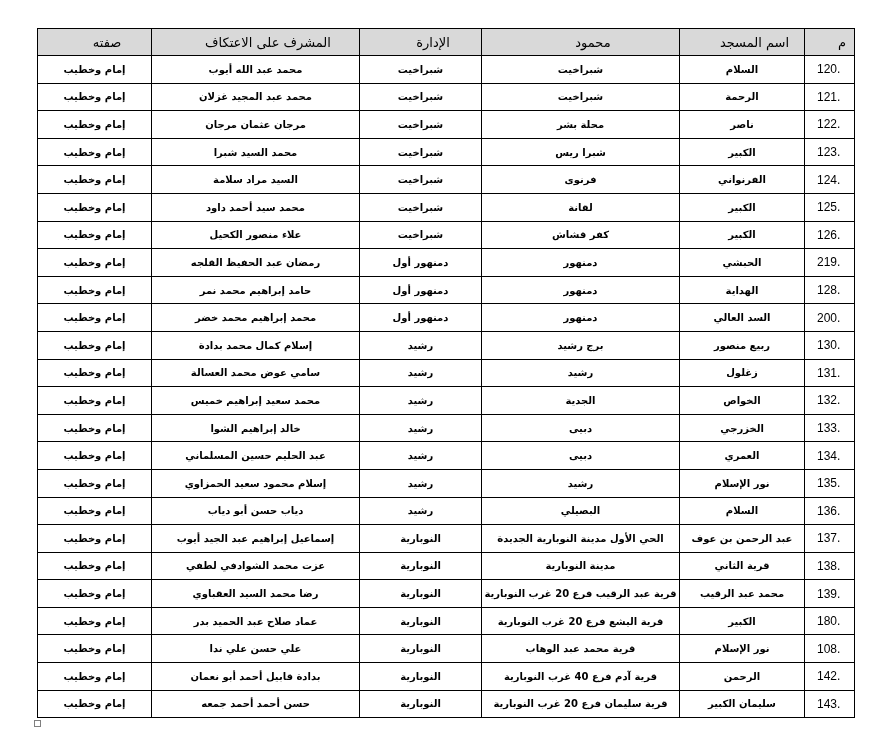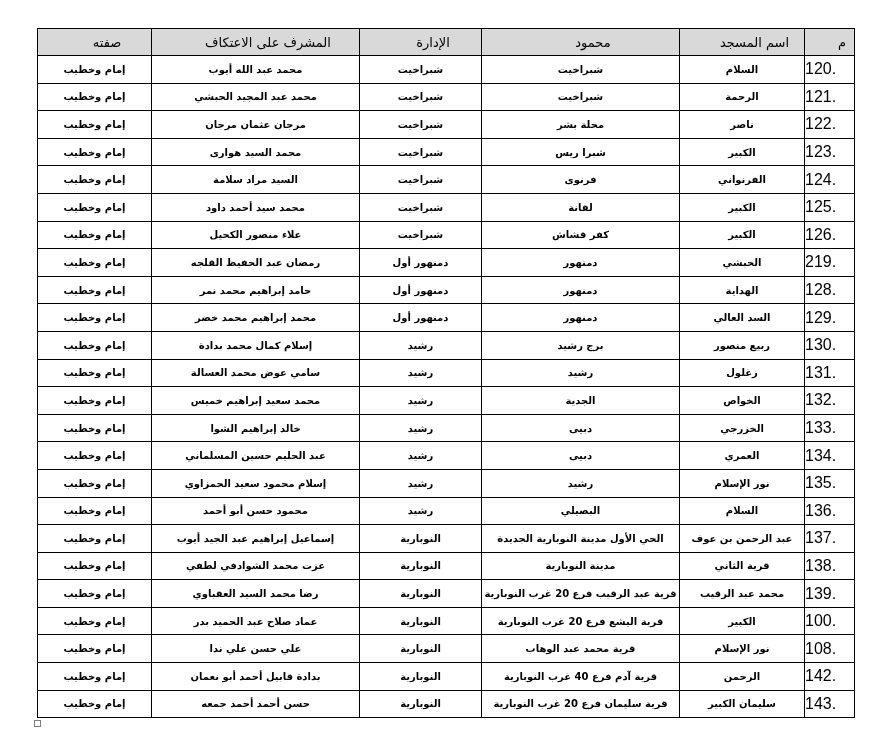--- a/index.html
+++ b/index.html
@@ -14,21 +14,21 @@
   }
   table.mosques th {
     height: 26px; background: #d9d9d9; font-weight: normal; font-size: 13px;
     font-family: "DejaVu Sans", sans-serif;
     padding-left: 25px;
   }
   table.mosques td {
     height: 26.6px; font-size: 10px; font-weight: bold; font-family: "DejaVu Sans", sans-serif;
   }
   table.mosques th.col-num { text-align: right; padding-right: 8px; }
-  table.mosques td.col-num { font-size: 16px; font-weight: normal; font-family: "Liberation Sans", sans-serif; direction: ltr; text-align: left; }
+  table.mosques td.col-num { font-size: 12px; font-weight: normal; font-family: "Liberation Sans", sans-serif; direction: ltr; text-align: left; padding-left: 12px; }
   .marker { position: absolute; left: 34px; top: 720px; width: 5px; height: 5px; border: 1px solid #7f7f7f; }
 </style>
 </head>
 <body>
 
 <table class="mosques">
   <colgroup>
     <col style="width:50px">
     <col style="width:125px">
     <col style="width:198px">
@@ -53,37 +53,37 @@
         <td>شبراخيت</td>
         <td>شبراخيت</td>
         <td>محمد عبد الله أيوب</td>
         <td>إمام وخطيب</td>
       </tr>
       <tr>
         <td class="col-num">121.</td>
         <td>الرحمة</td>
         <td>شبراخيت</td>
         <td>شبراخيت</td>
-        <td>محمد عبد المجيد الحبشي</td>
+        <td>محمد عبد المجيد غزلان</td>
         <td>إمام وخطيب</td>
       </tr>
       <tr>
         <td class="col-num">122.</td>
         <td>ناصر</td>
         <td>محلة بشر</td>
         <td>شبراخيت</td>
         <td>مرجان عثمان مرجان</td>
         <td>إمام وخطيب</td>
       </tr>
       <tr>
         <td class="col-num">123.</td>
         <td>الكبير</td>
         <td>شبرا ريس</td>
         <td>شبراخيت</td>
-        <td>محمد السيد هوارى</td>
+        <td>محمد السيد شبرا</td>
         <td>إمام وخطيب</td>
       </tr>
       <tr>
         <td class="col-num">124.</td>
         <td>الفرنواني</td>
         <td>فرنوى</td>
         <td>شبراخيت</td>
         <td>السيد مراد سلامة</td>
         <td>إمام وخطيب</td>
       </tr>
@@ -113,21 +113,21 @@
       </tr>
       <tr>
         <td class="col-num">128.</td>
         <td>الهداية</td>
         <td>دمنهور</td>
         <td>دمنهور أول</td>
         <td>حامد إبراهيم محمد نمر</td>
         <td>إمام وخطيب</td>
       </tr>
       <tr>
-        <td class="col-num">129.</td>
+        <td class="col-num">200.</td>
         <td>السد العالي</td>
         <td>دمنهور</td>
         <td>دمنهور أول</td>
         <td>محمد إبراهيم محمد خضر</td>
         <td>إمام وخطيب</td>
       </tr>
       <tr>
         <td class="col-num">130.</td>
         <td>ربيع منصور</td>
         <td>برج رشيد</td>
@@ -173,21 +173,21 @@
         <td>رشيد</td>
         <td>رشيد</td>
         <td>إسلام محمود سعيد الحمزاوي</td>
         <td>إمام وخطيب</td>
       </tr>
       <tr>
         <td class="col-num">136.</td>
         <td>السلام</td>
         <td>البصيلي</td>
         <td>رشيد</td>
-        <td>محمود حسن أبو أحمد</td>
+        <td>دياب حسن أبو دياب</td>
         <td>إمام وخطيب</td>
       </tr>
       <tr>
         <td class="col-num">137.</td>
         <td>عبد الرحمن بن عوف</td>
         <td>الحي الأول مدينة النوبارية الجديدة</td>
         <td>النوبارية</td>
         <td>إسماعيل إبراهيم عبد الجيد أيوب</td>
         <td>إمام وخطيب</td>
       </tr>
@@ -201,21 +201,21 @@
       </tr>
       <tr>
         <td class="col-num">139.</td>
         <td>محمد عبد الرقيب</td>
         <td>قرية عبد الرقيب فرع 20 غرب النوبارية</td>
         <td>النوبارية</td>
         <td>رضا محمد السيد العقباوي</td>
         <td>إمام وخطيب</td>
       </tr>
       <tr>
-        <td class="col-num">100.</td>
+        <td class="col-num">180.</td>
         <td>الكبير</td>
         <td>قرية اليشع فرع 20 غرب النوبارية</td>
         <td>النوبارية</td>
         <td>عماد صلاح عبد الحميد بدر</td>
         <td>إمام وخطيب</td>
       </tr>
       <tr>
         <td class="col-num">108.</td>
         <td>نور الإسلام</td>
         <td>قرية محمد عبد الوهاب</td>

